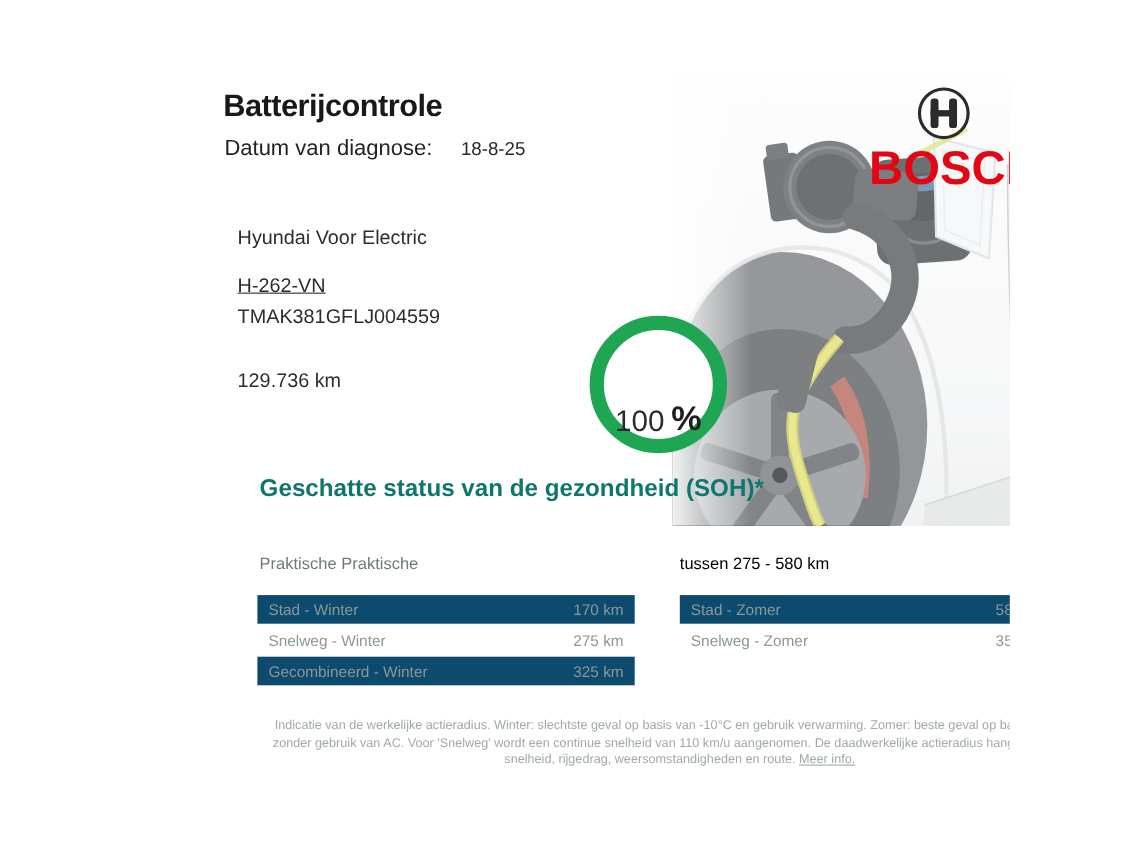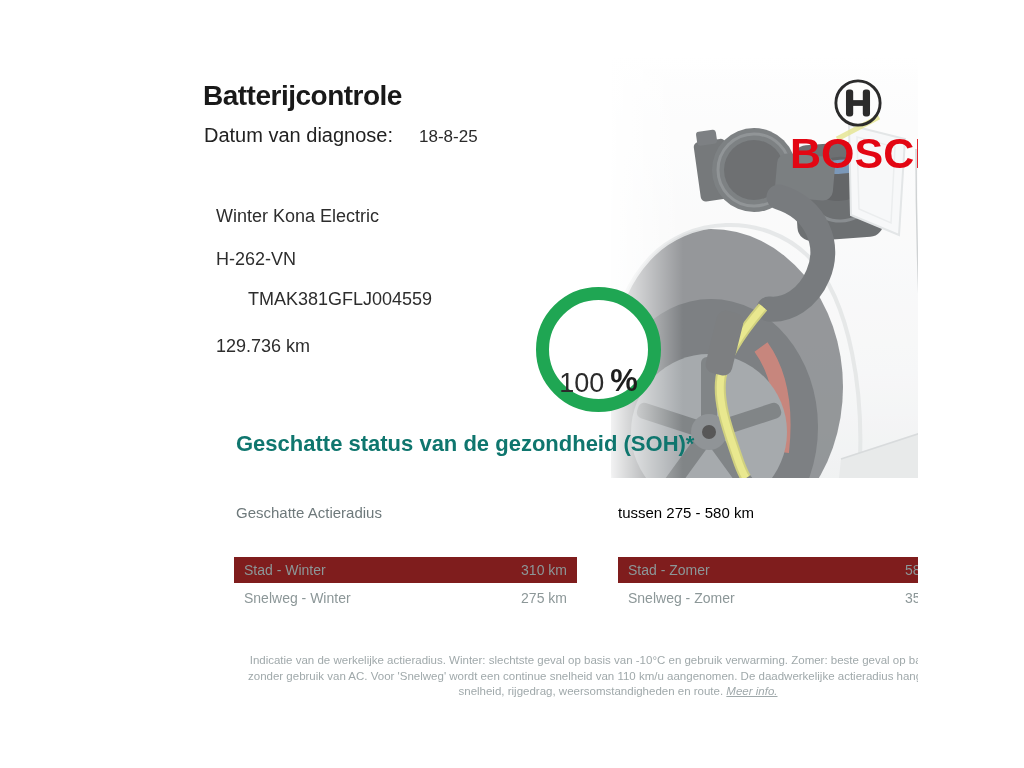--- a/index.html
+++ b/index.html
@@ -15,21 +15,21 @@
   .date-row { position:absolute; left:98px; top:124px; font-size:20px; color:#222; }
   .date-value { font-size:17px; color:#2a2a2a; margin-left:26px; }
 
   
   .brand { position:absolute; left:664px; top:78px; display:flex; align-items:center; z-index:5;flex-direction:column; }
   .brand-icon { width:50px; height:50px; }
   .brand-word { margin-left:20px; font-size:43px; font-weight:800; color:#e30613; letter-spacing:0px; line-height:50px; }
 
   
   .veh { position:absolute; left:110px; font-size:18px; color:#2d2d2d; }
-  .veh1 { top:206px; } .veh2 { top:249px; } .veh3 { top:289px;margin-left:32px; } .veh4 { top:336px; }
+  .veh1 { top:206px; } .veh2 { top:249px;text-decoration:underline; } .veh3 { top:278px; } .veh4 { top:336px; }
 
   
   .photo { position:absolute; left:505px; top:57px; width:383px; height:421px; z-index:1; }
 
   
   .gauge {
     position:absolute; left:430px; top:287px; width:125px; height:125px; z-index:4;
     border:13px solid #1fa653; border-radius:50%; background:#ffffff;
     display:flex; align-items:flex-end; justify-content:center;
   }
@@ -46,28 +46,28 @@
   .range-title { position:absolute; left:130px; top:504px; font-size:15px; color:#6e797b; }
   .range-summary { position:absolute; left:512px; top:504px; width:346px; font-size:15px; color:#000000; }
   .tbl { position:absolute; width:343px; }
   .tbl-left { left:128px; top:541px; }
   .tbl-right { left:512px; top:541px; }
   .row {
     height:26px; margin-bottom:2px; font-size:14px; color:#8c9798;
     display:flex; align-items:center; justify-content:space-between;
     padding:0 10px;
   }
-  .row.shade { background:#7f1d1d;margin-top:16px; }
+  .row.shade { background:#0c4a6e; }
 
   
   .footer {
     position:absolute; left:142px; top:653px; width:740px;
     text-align:center; font-size:11.5px; line-height:15.5px; color:#a0a9ab;
   }
-  .footer a { color:#a0a9ab; text-decoration:underline; cursor:pointer;font-style:italic; }
+  .footer a { color:#a0a9ab; text-decoration:underline; cursor:pointer; }
 </style>
 </head>
 <body>
 
 <div class="page">
 
   <svg class="photo" viewBox="0 0 383 421" aria-hidden="true">
     <defs>
       <linearGradient id="bodyGrad" x1="0" y1="0" x2="0" y2="1">
         <stop offset="0" stop-color="#fdfdfd"></stop>
@@ -162,43 +162,47 @@
   <div class="brand">
     <svg class="brand-icon" viewBox="0 0 52 52" aria-hidden="true">
       <circle cx="26" cy="26" r="23" fill="none" stroke="#2b2b2b" stroke-width="3"></circle>
       <rect x="13.5" y="12" width="7.5" height="28" rx="3" fill="#2b2b2b"></rect>
       <rect x="31" y="12" width="7.5" height="28" rx="3" fill="#2b2b2b"></rect>
       <rect x="13.5" y="23" width="25" height="6" fill="#2b2b2b"></rect>
     </svg>
     <div class="brand-word">BOSCH</div>
   </div>
 
-  <div class="veh veh1">Winter Kona Electric</div>
+  <div class="veh veh1">Hyundai Voor Electric</div>
   <div class="veh veh2">H-262-VN</div>
   <div class="veh veh3">TMAK381GFLJ004559</div>
   <div class="veh veh4">129.736 km</div>
 
   <div class="gauge">
     <span class="gauge-value">100</span>
     <span class="gauge-unit">%</span>
   </div>
 
   <div class="soh-heading">Geschatte status van de gezondheid (SOH)*</div>
 
-  <div class="range-title">Geschatte Actieradius</div>
+  <div class="range-title">Praktische Praktische</div>
   <div class="range-summary">tussen 275 - 580 km</div>
 
   <div class="tbl tbl-left">
     <div class="row shade">
       <span>Stad - Winter</span>
-      <span>310 km</span>
+      <span>170 km</span>
     </div>
     <div class="row">
       <span>Snelweg - Winter</span>
       <span>275 km</span>
+    </div>
+    <div class="row shade">
+      <span>Gecombineerd - Winter</span>
+      <span>325 km</span>
     </div>
   </div>
 
   <div class="tbl tbl-right">
     <div class="row shade">
       <span>Stad - Zomer</span>
       <span>580 km</span>
     </div>
     <div class="row">
       <span>Snelweg - Zomer</span>

